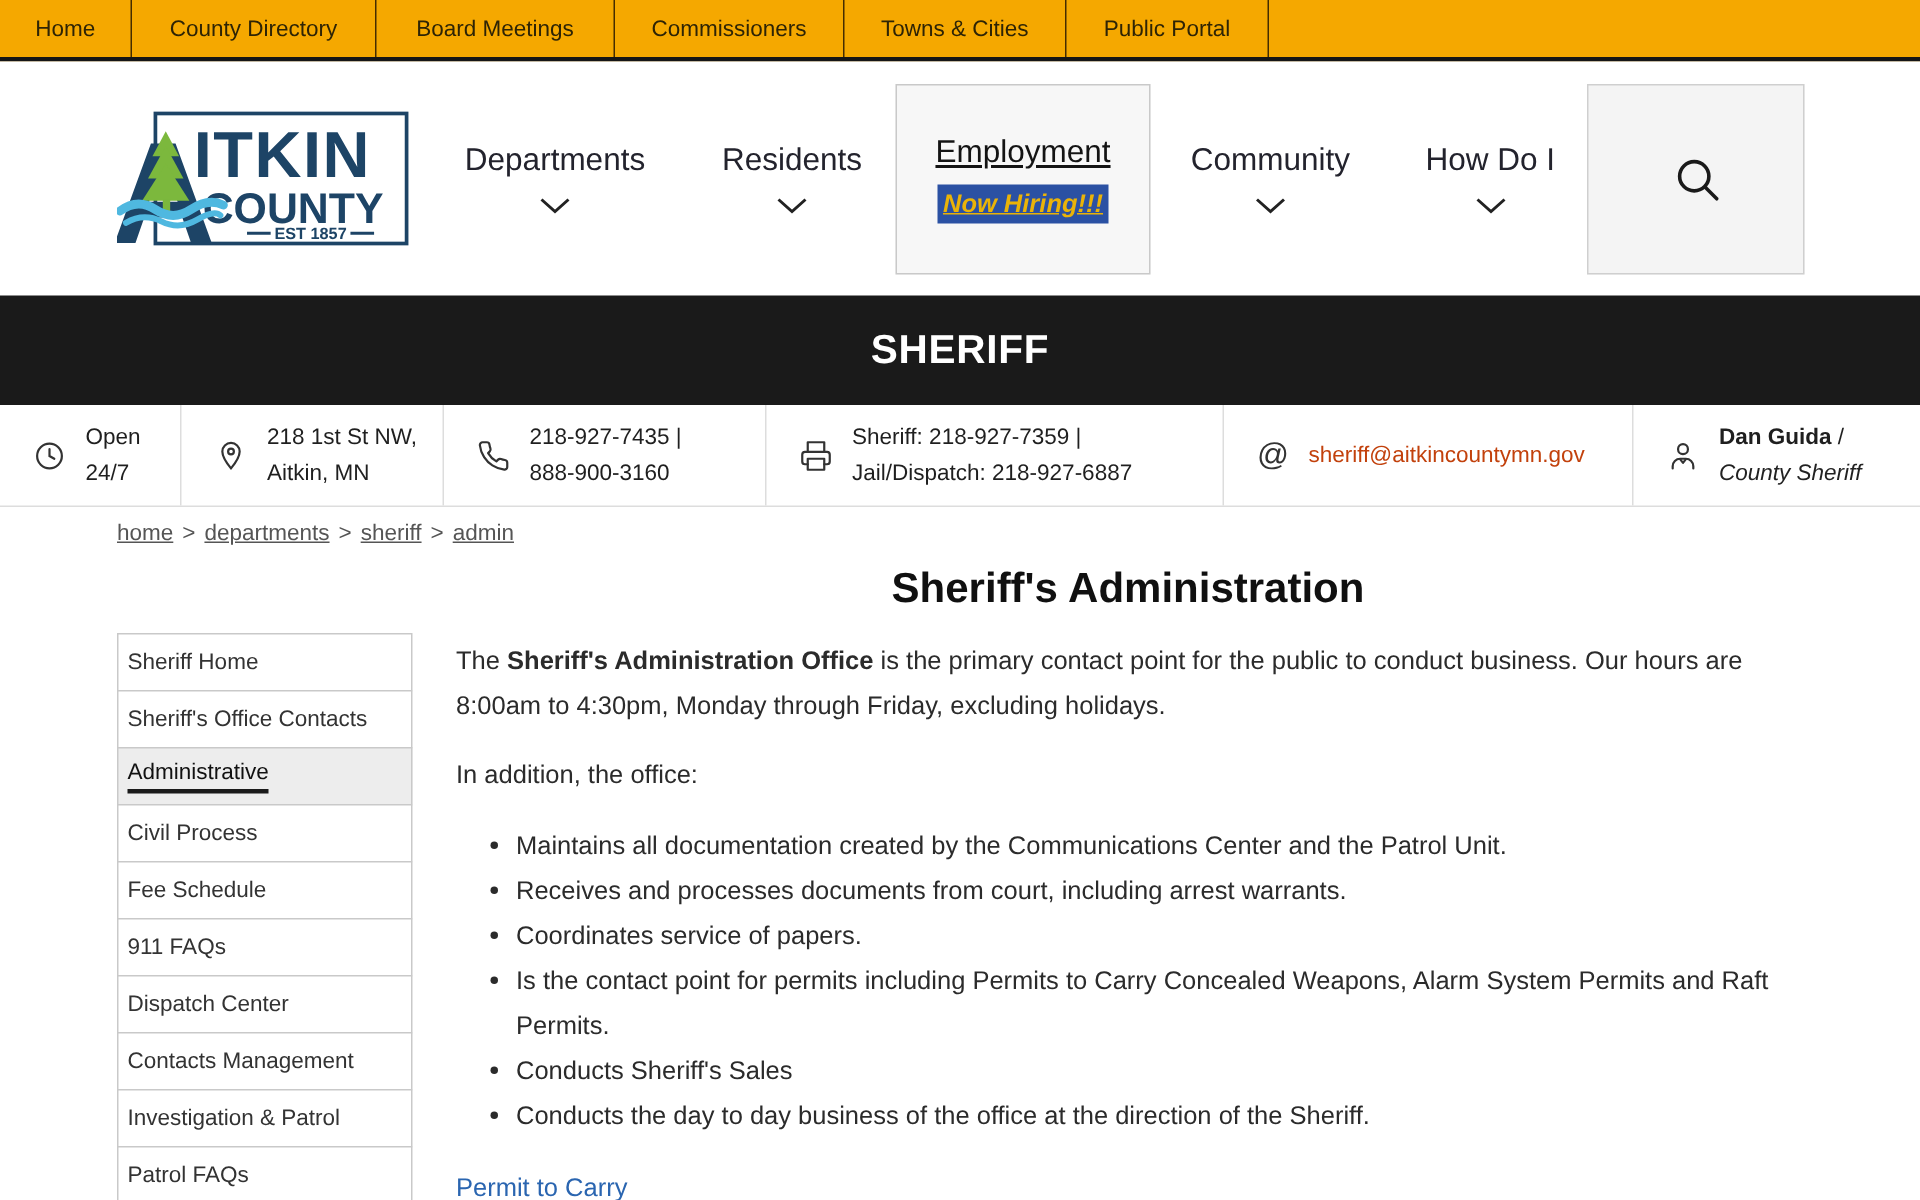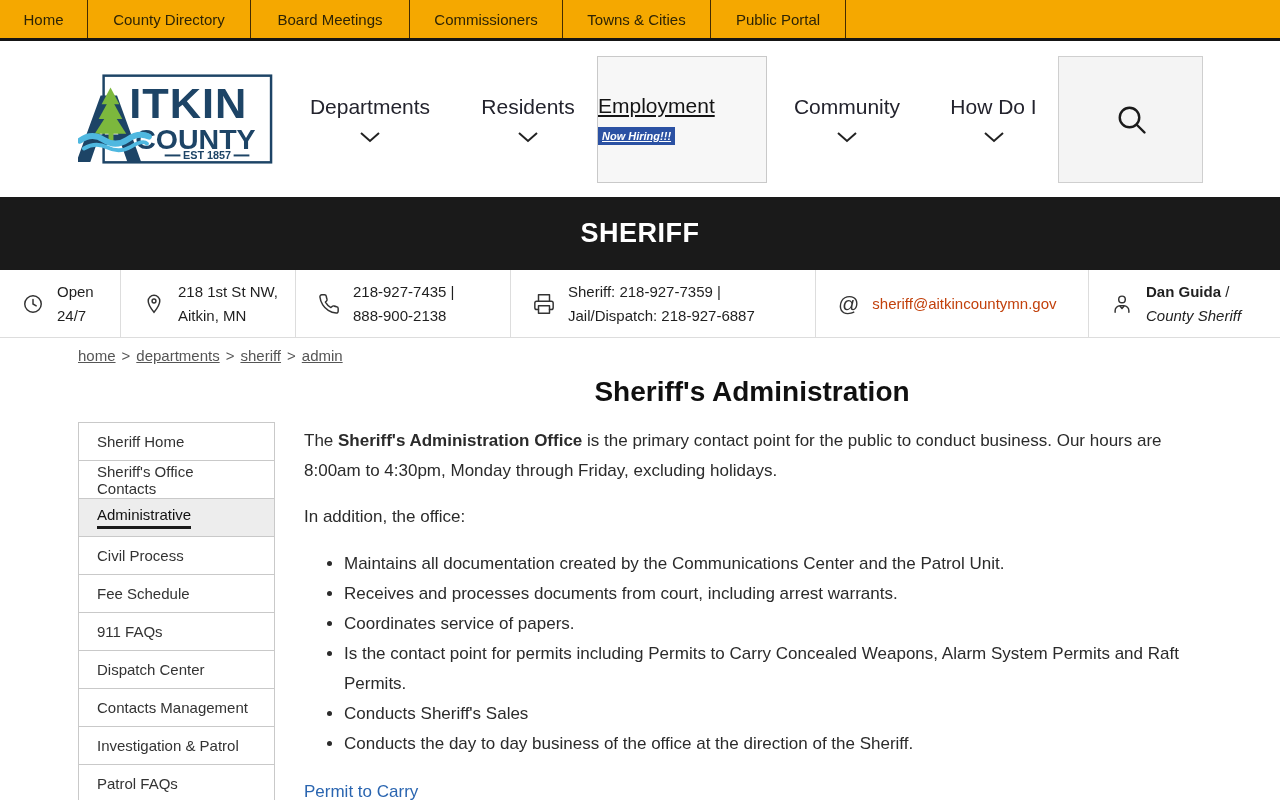--- a/index.html
+++ b/index.html
@@ -33,27 +33,27 @@
     text-decoration:none; color:#23232D; font-size:21px;
   }
   .nav-item .chev { margin-top:13px; }
   .nav-dep { margin-left:27px; width:136px; }
   .nav-res { margin-left:40px; width:100px; }
   .nav-com { margin-left:20px; width:120px; }
   .nav-how { margin-left:40px; width:93px; }
   .employment-box {
     margin-left:19px; width:170px; height:127px;
     background:#F7F7F7; border:1px solid #C9C9C9;
-    display:flex; flex-direction:column; align-items:flex-start; justify-content:center;
+    display:flex; flex-direction:column; align-items:center; justify-content:center;
     text-decoration:none;
   }
   .employment-label { font-size:21px; color:#141414; text-decoration:underline; }
   .hiring-badge {
-    margin-top:9px; background:#2B51A3; color:#ffffff;
-    font-style:italic; font-weight:bold; font-size:11px;
+    margin-top:9px; background:#2B51A3; color:#eab308;
+    font-style:italic; font-weight:bold; font-size:17px;
     text-decoration:underline; padding:3px 4px;
   }
   .search-box {
     margin-left:18px; width:145px; height:127px;
     background:#F4F4F4; border:1px solid #CFCFCF;
     display:flex; align-items:center; justify-content:center; cursor:pointer;
   }
 
   
   .banner {
@@ -86,21 +86,21 @@
   .bc .sep { margin:0 6px; text-decoration:none; }
   .page-title {
     margin:12px 80px 0 304px; text-align:center;
     font-size:28px; font-weight:bold; color:#101010;
   }
 
   
   .columns { display:flex; align-items:flex-start; padding:0 80px 0 78px; margin-top:14px; }
   .sidebar { width:197px; flex:none; }
   .side-item {
-    border:1px solid #C9C9C9; margin-top:-1px; padding:0 18px;
+    border:1px solid #C9C9C9; margin-top:-1px; padding:0 6px;
     height:39px; display:flex; align-items:center;
     font-size:15px; color:#333; background:#fff; cursor:pointer;
   }
   .side-item:first-child { margin-top:0; }
   .side-item.active { background:#EDEDED; font-weight:normal; color:#111; }
   .side-item.active span { border-bottom:3px solid #1A1A1A; padding-bottom:3px; }
 
   main { flex:1; margin-left:29px; padding-right:18px; font-size:17px; color:#2B2B2B; }
   main p { line-height:30px; margin:4px 0 0; }
   main p.p2 { margin-top:16px; }
@@ -200,21 +200,21 @@
       <div>218 1st St NW,</div>
       <div>Aitkin, MN</div>
     </div>
   </div>
   <div class="cell">
     <svg class="ic" width="22" height="22" viewBox="0 0 24 24" fill="none" stroke="#333" stroke-width="1.6" stroke-linecap="round" stroke-linejoin="round">
       <path d="M22 16.92v3a2 2 0 0 1-2.18 2 19.79 19.79 0 0 1-8.63-3.07 19.5 19.5 0 0 1-6-6A19.79 19.79 0 0 1 2.08 4.18 2 2 0 0 1 4.06 2h3a2 2 0 0 1 2 1.72 12.84 12.84 0 0 0 .7 2.81 2 2 0 0 1-.45 2.11L8.09 9.91a16 16 0 0 0 6 6l1.27-1.27a2 2 0 0 1 2.11-.45 12.84 12.84 0 0 0 2.81.7A2 2 0 0 1 22 16.92z"></path>
     </svg>
     <div>
       <div>218-927-7435 |</div>
-      <div>888-900-2138</div>
+      <div>888-900-3160</div>
     </div>
   </div>
   <div class="cell">
     <svg class="ic" width="22" height="22" viewBox="0 0 24 24" fill="none" stroke="#333" stroke-width="1.6" stroke-linecap="round" stroke-linejoin="round">
       <polyline points="6 9 6 2 18 2 18 9"></polyline>
         <path d="M6 18H4a2 2 0 0 1-2-2v-5a2 2 0 0 1 2-2h16a2 2 0 0 1 2 2v5a2 2 0 0 1-2 2h-2"></path>
         <rect x="6" y="14" width="12" height="8"></rect>
     </svg>
     <div>
       <div>Sheriff: 218-927-7359 |</div>

